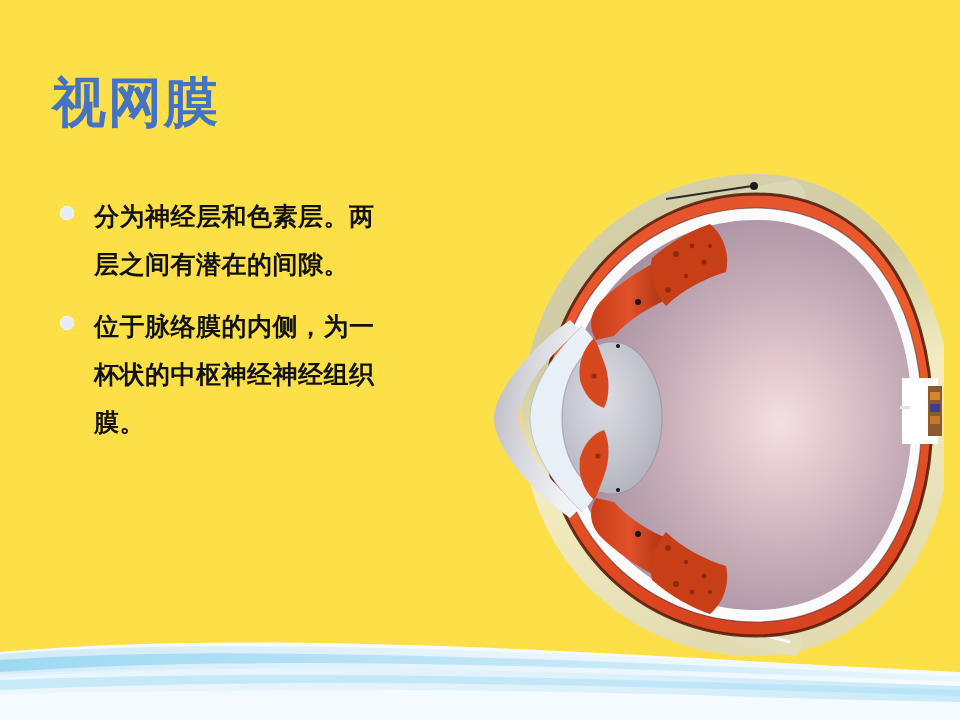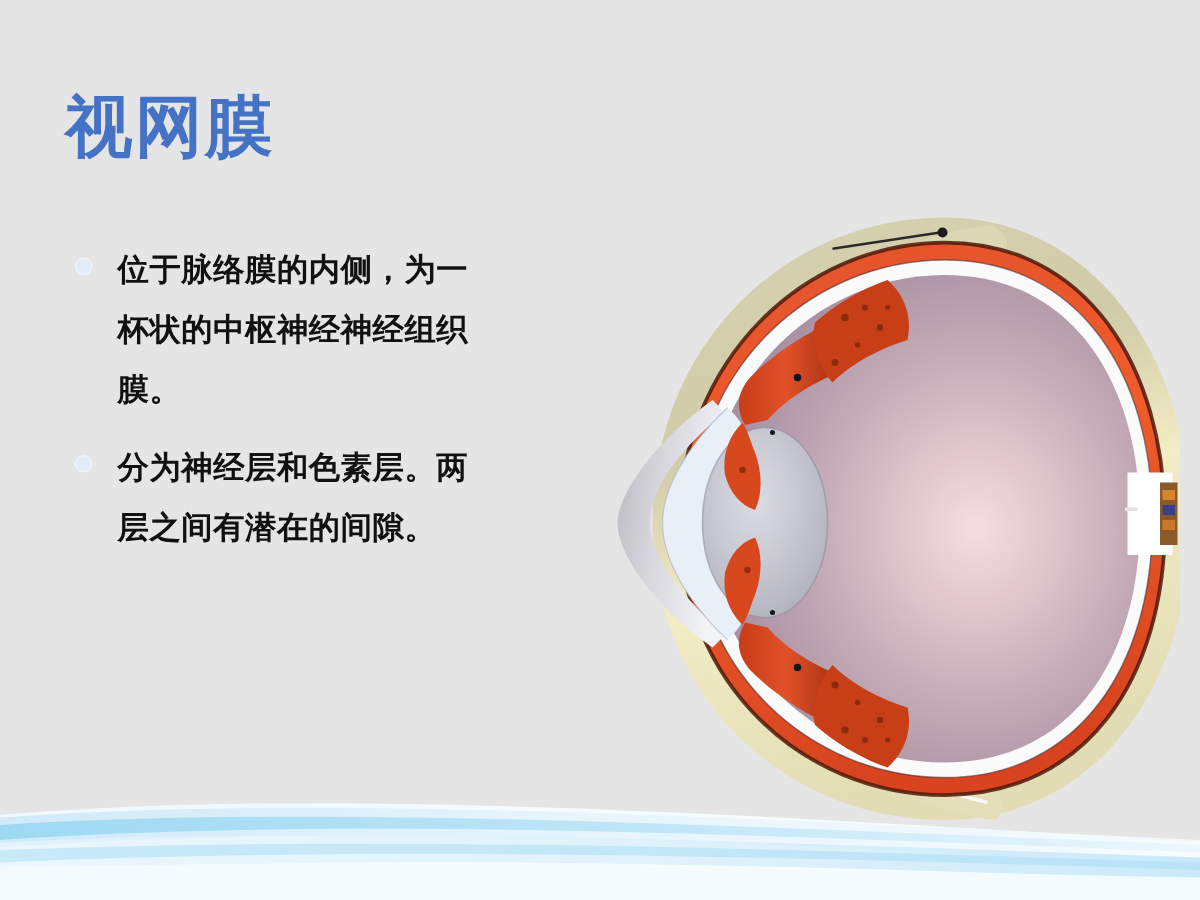--- a/index.html
+++ b/index.html
@@ -9,21 +9,21 @@
     overflow: hidden;
   }
   body {
     font-family: "Liberation Sans", "DejaVu Sans", sans-serif;
     background: #ffffff;
     position: relative;
   }
   .slide {
     position: absolute;
     inset: 0;
-    background: #e5e5e5;
+    background: #fde047;
     overflow: hidden;
   }
 
   
   .slide-title {
     position: absolute;
     left: 52px;
     top: 74px;
     font-size: 54px;
     font-weight: bold;
@@ -89,26 +89,26 @@
 <body>
 
 <div class="slide">
 
   <div class="slide-title">视网膜</div>
 
   <div class="body-list">
 
     <div class="bullet-row">
       <span class="bullet-dot"></span>
-      <div class="bullet-text">位于脉络膜的内侧，为一杯状的中枢神经神经组织膜。</div>
+      <div class="bullet-text">分为神经层和色素层。两层之间有潜在的间隙。</div>
     </div>
 
     <div class="bullet-row">
       <span class="bullet-dot"></span>
-      <div class="bullet-text">分为神经层和色素层。两层之间有潜在的间隙。</div>
+      <div class="bullet-text">位于脉络膜的内侧，为一杯状的中枢神经神经组织膜。</div>
     </div>
 
   </div>
 
   <div class="eye-figure">
     <svg width="540" height="520" viewBox="0 0 540 520">
       <defs>
         <radialGradient id="gVit" cx="62%" cy="52%" r="68%">
           <stop offset="0%" stop-color="#F3DFE2"></stop>
           <stop offset="22%" stop-color="#E3C9CF"></stop>

